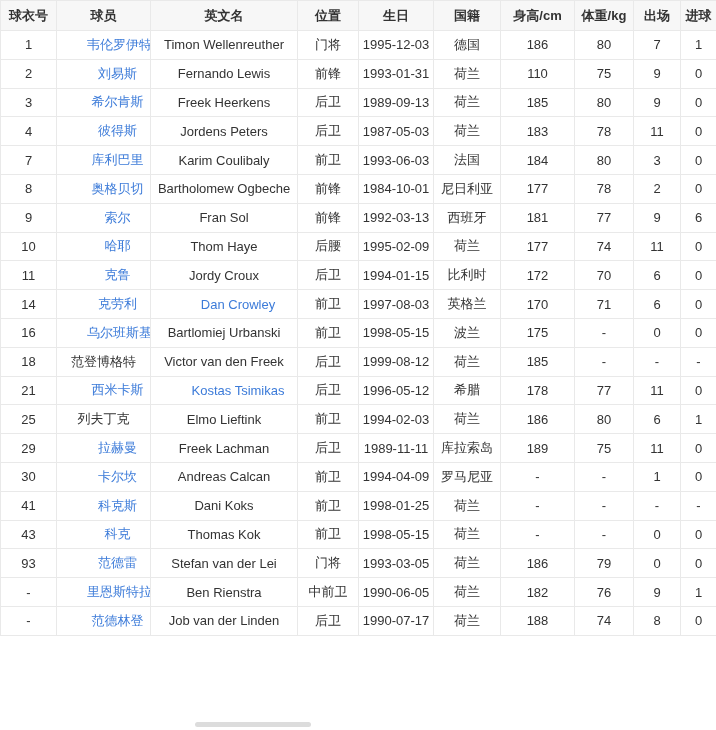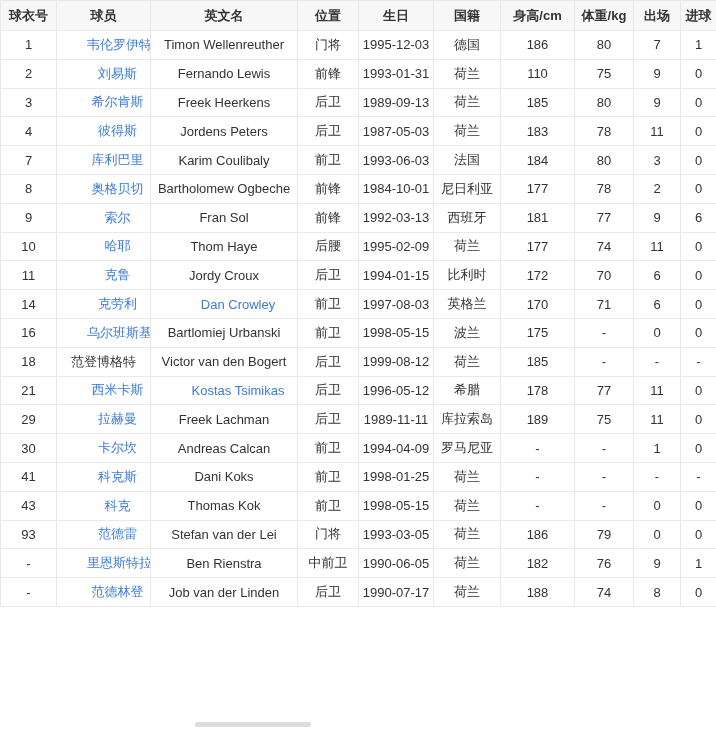--- a/index.html
+++ b/index.html
@@ -211,40 +211,52 @@
         <td>1998-05-15</td>
         <td>波兰</td>
         <td>175</td>
         <td>-</td>
         <td>0</td>
         <td>0</td>
       </tr>
       <tr>
         <td>18</td>
         <td>范登博格特</td>
-        <td>Victor van den Bogert</td>
+        <td>Victor van den Freek</td>
         <td>后卫</td>
         <td>1999-08-12</td>
         <td>荷兰</td>
         <td>185</td>
         <td>-</td>
         <td>-</td>
         <td>-</td>
       </tr>
       <tr>
         <td>21</td>
         <td><a class="link">西米卡斯</a></td>
         <td><a class="link">Kostas Tsimikas</a></td>
         <td>后卫</td>
         <td>1996-05-12</td>
         <td>希腊</td>
         <td>178</td>
         <td>77</td>
         <td>11</td>
         <td>0</td>
+      </tr>
+      <tr>
+        <td>25</td>
+        <td>列夫丁克</td>
+        <td>Elmo Lieftink</td>
+        <td>前卫</td>
+        <td>1994-02-03</td>
+        <td>荷兰</td>
+        <td>186</td>
+        <td>80</td>
+        <td>6</td>
+        <td>1</td>
       </tr>
       <tr>
         <td>29</td>
         <td><a class="link">拉赫曼</a></td>
         <td>Freek Lachman</td>
         <td>后卫</td>
         <td>1989-11-11</td>
         <td>库拉索岛</td>
         <td>189</td>
         <td>75</td>

